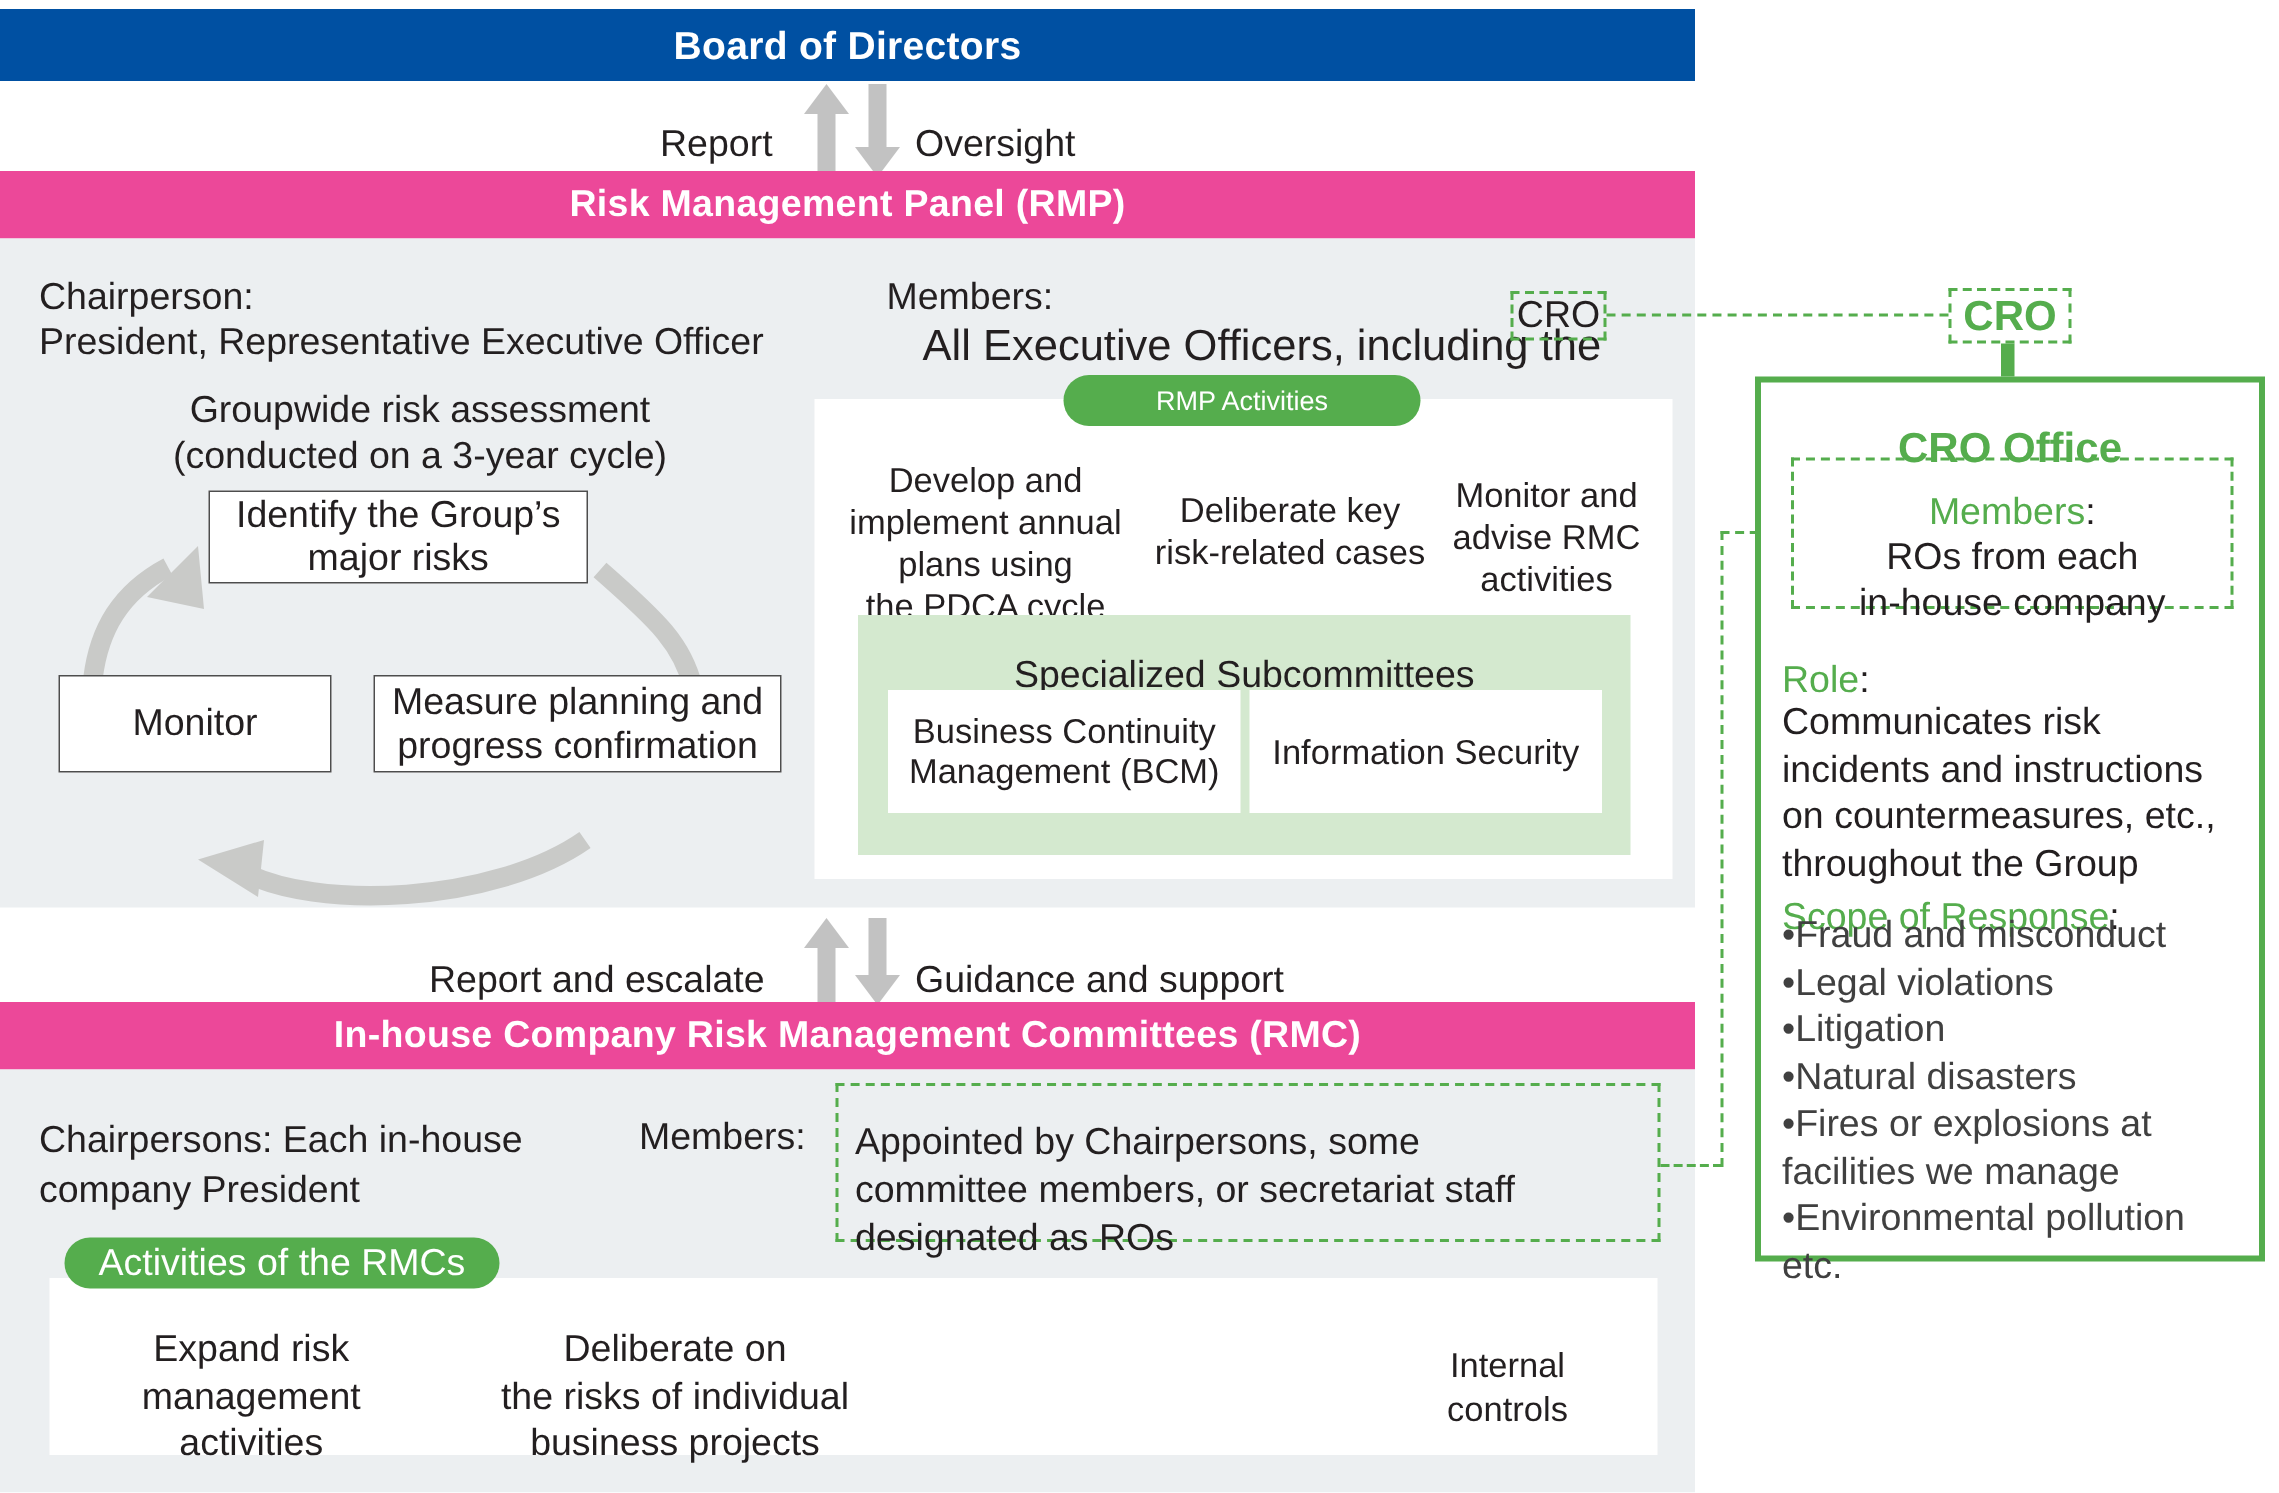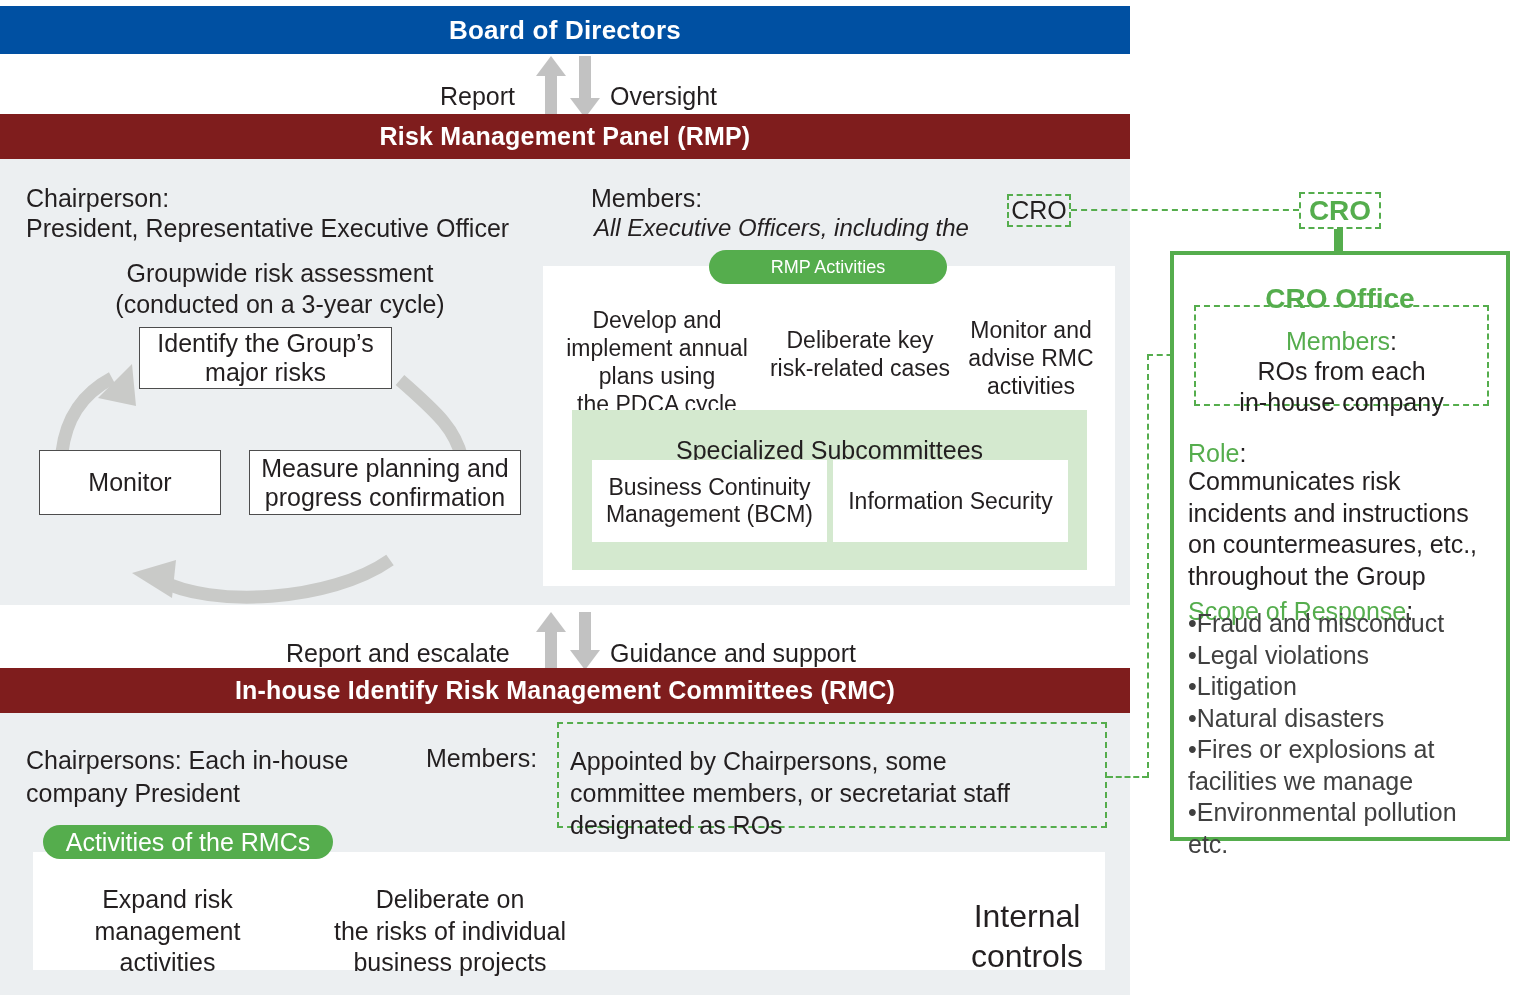--- a/index.html
+++ b/index.html
@@ -12,21 +12,21 @@
   #stage { position: relative; width: 1519px; height: 995px; border-radius: 23px; }
 
   
   .bar {
     position: absolute;
     display: flex; align-items: center; justify-content: center;
     color: #ffffff; font-weight: bold;
     letter-spacing: .2px;
   }
   .bar-blue  { background: #0050a2; }
-  .bar-green { background: #7f1d1d; }
+  .bar-green { background: #ec4899; }
 
   .panel-bg { position: absolute; background: #eceff1; }
   .white-card { position: absolute; background: #ffffff; }
 
   
   .txt { position: absolute; color: #231f20; line-height: 1.18; margin-top: 16px; }
   .center { text-align: center; }
 
   
   .cyc-box {
@@ -107,21 +107,21 @@
   <div class="bar bar-green" style="left:0; top:114px; width:1130px; height:45px; font-size:25px;">
     <span>Risk Management Panel (RMP)</span>
   </div>
 
   <div class="panel-bg" style="left:0; top:159px; width:1130px; height:446px;"></div>
 
   <div class="txt" style="left:26px; top:168px; font-size:25px;">Chairperson:</div>
   <div class="txt" style="left:26px; top:198px; font-size:25px;">President, Representative Executive Officer</div>
 
   <div class="txt" style="left:591px; top:168px; font-size:25px;">Members:</div>
-  <div class="txt" style="left:594px; top:198px; font-size:24px;font-style:italic;">
+  <div class="txt" style="left:615px; top:198px; font-size:29px;">
     <span>All Executive Officers, including the </span>
   </div>
   <div class="dash-fillbox" style="left:1007px; top:194px; width:64px; height:33px; font-size:25px; color:#231f20;">
     <span>CRO</span>
   </div>
 
   <div class="dline-h" style="left:1071px; top:209px; width:228px;"></div>
 
   <div class="txt center" style="left:60px; top:243px; width:440px; font-size:25px;">Groupwide risk assessment</div>
   <div class="txt center" style="left:60px; top:274px; width:440px; font-size:25px;">(conducted on a 3-year cycle)</div>
@@ -182,21 +182,21 @@
   <div class="txt" style="left:286px; top:623px; font-size:25px;">Report and escalate</div>
   <svg class="arrow" style="left:536px; top:612px;" width="30" height="58" viewBox="0 0 30 58">
     <polygon points="15,0 30,20 21,20 21,58 9,58 9,20 0,20" fill="#c2c2c2"></polygon>
   </svg>
   <svg class="arrow" style="left:570px; top:612px;" width="30" height="58" viewBox="0 0 30 58">
     <polygon points="15,58 0,38 9,38 9,0 21,0 21,38 30,38" fill="#c2c2c2"></polygon>
   </svg>
   <div class="txt" style="left:610px; top:623px; font-size:25px;">Guidance and support</div>
 
   <div class="bar bar-green" style="left:0; top:668px; width:1130px; height:45px; font-size:25px;">
-    <span>In-house Identify Risk Management Committees (RMC)</span>
+    <span>In-house Company Risk Management Committees (RMC)</span>
   </div>
 
   <div class="panel-bg" style="left:0; top:713px; width:1130px; height:282px;"></div>
 
   <div class="txt" style="left:26px; top:728px; font-size:25px; white-space:pre-line; line-height:1.3;">Chairpersons: Each in-house
 company President</div>
 
   <div class="txt" style="left:426px; top:728px; font-size:25px;">Members:</div>
 
   <div class="dash" style="left:557px; top:722px; width:550px; height:106px;"></div>
@@ -212,21 +212,21 @@
   <div class="pill" style="left:43px; top:825px; width:290px; height:34px; font-size:25px;">
     <span>Activities of the RMCs</span>
   </div>
 
   <div class="txt center" style="left:55px; top:868px; width:225px; font-size:25px; white-space:pre-line; line-height:1.26;">Expand risk
 management
 activities</div>
   <div class="txt center" style="left:310px; top:868px; width:280px; font-size:25px; white-space:pre-line; line-height:1.26;">Deliberate on
 the risks of individual
 business projects</div>
-  <div class="txt center" style="left:942px; top:880px; width:170px; font-size:32px; white-space:pre-line; line-height:1.26;">Internal
+  <div class="txt center" style="left:920px; top:880px; width:170px; font-size:23px; white-space:pre-line; line-height:1.26;">Internal
 controls</div>
 
   <div class="dash-fillbox" style="left:1299px; top:192px; width:82px; height:37px; font-size:28px; font-weight:bold; color:#55ad4d;">
     <span>CRO</span>
   </div>
   <div id="cro-stem" style="left:1334px; top:229px; width:9px; height:24px;"></div>
 
   <div id="cro-office-box" style="left:1170px; top:251px; width:340px; height:590px;"></div>
 
   <div class="txt center cro-green" style="left:1170px; top:266px; width:340px; font-size:28px; font-weight:bold;">CRO Office</div>

